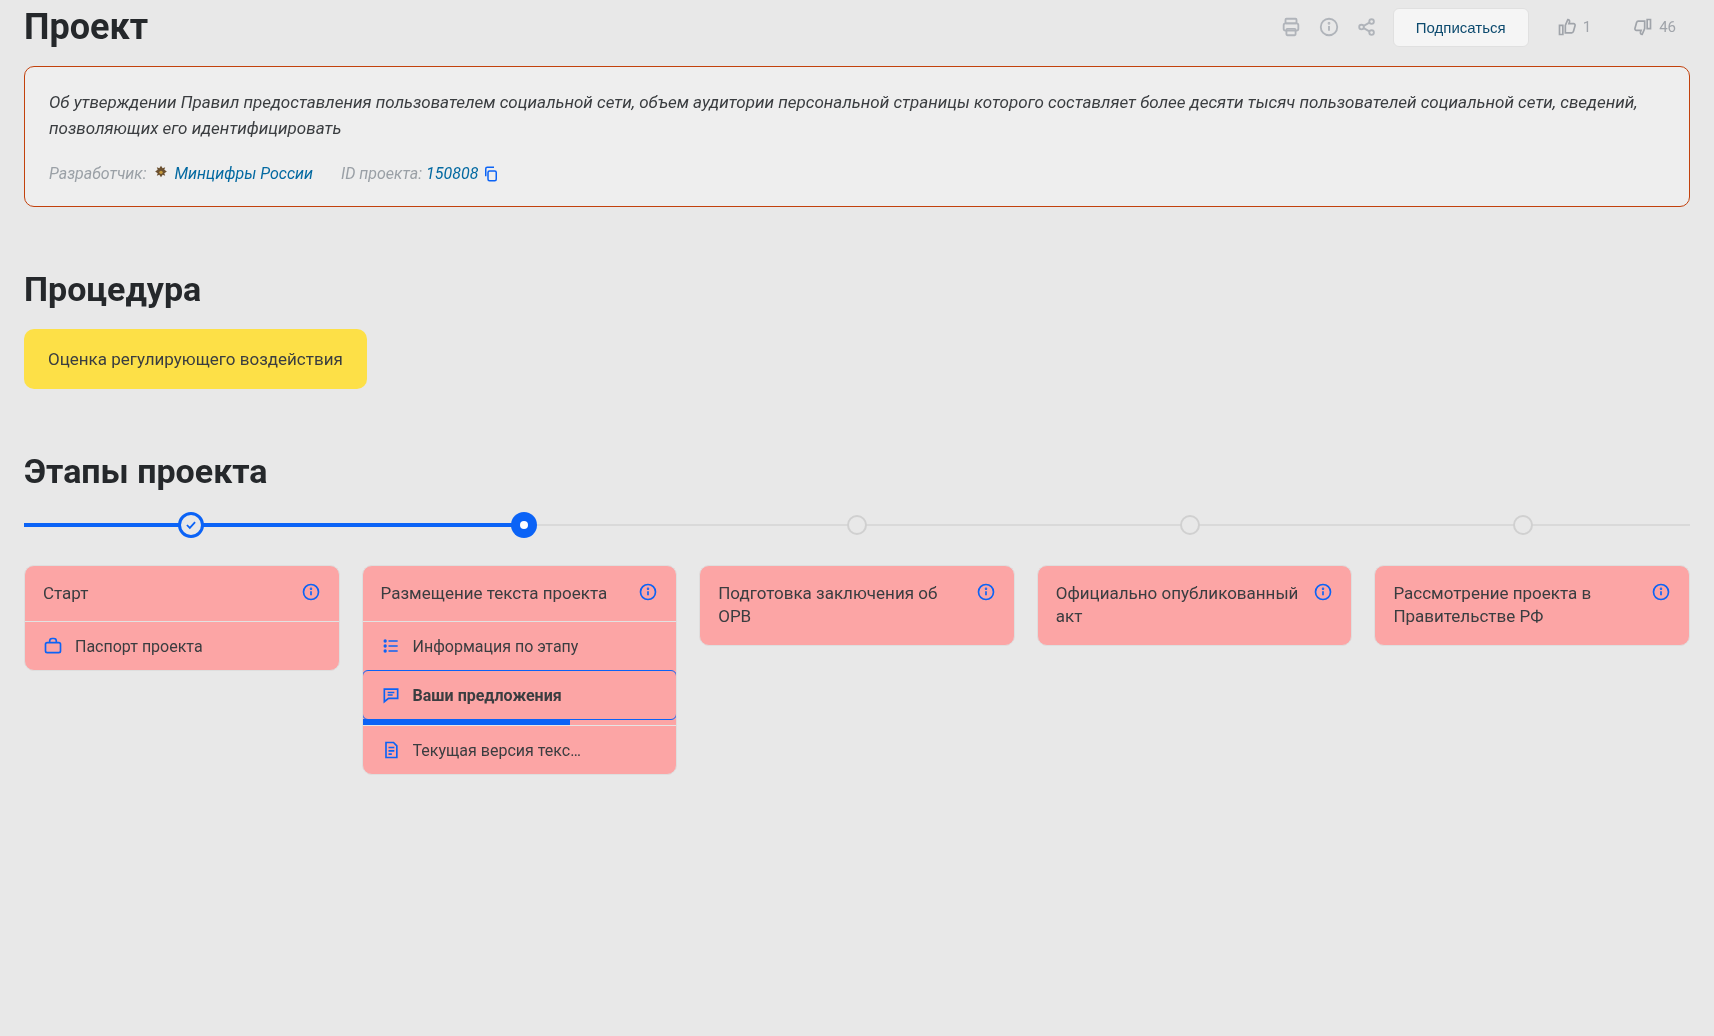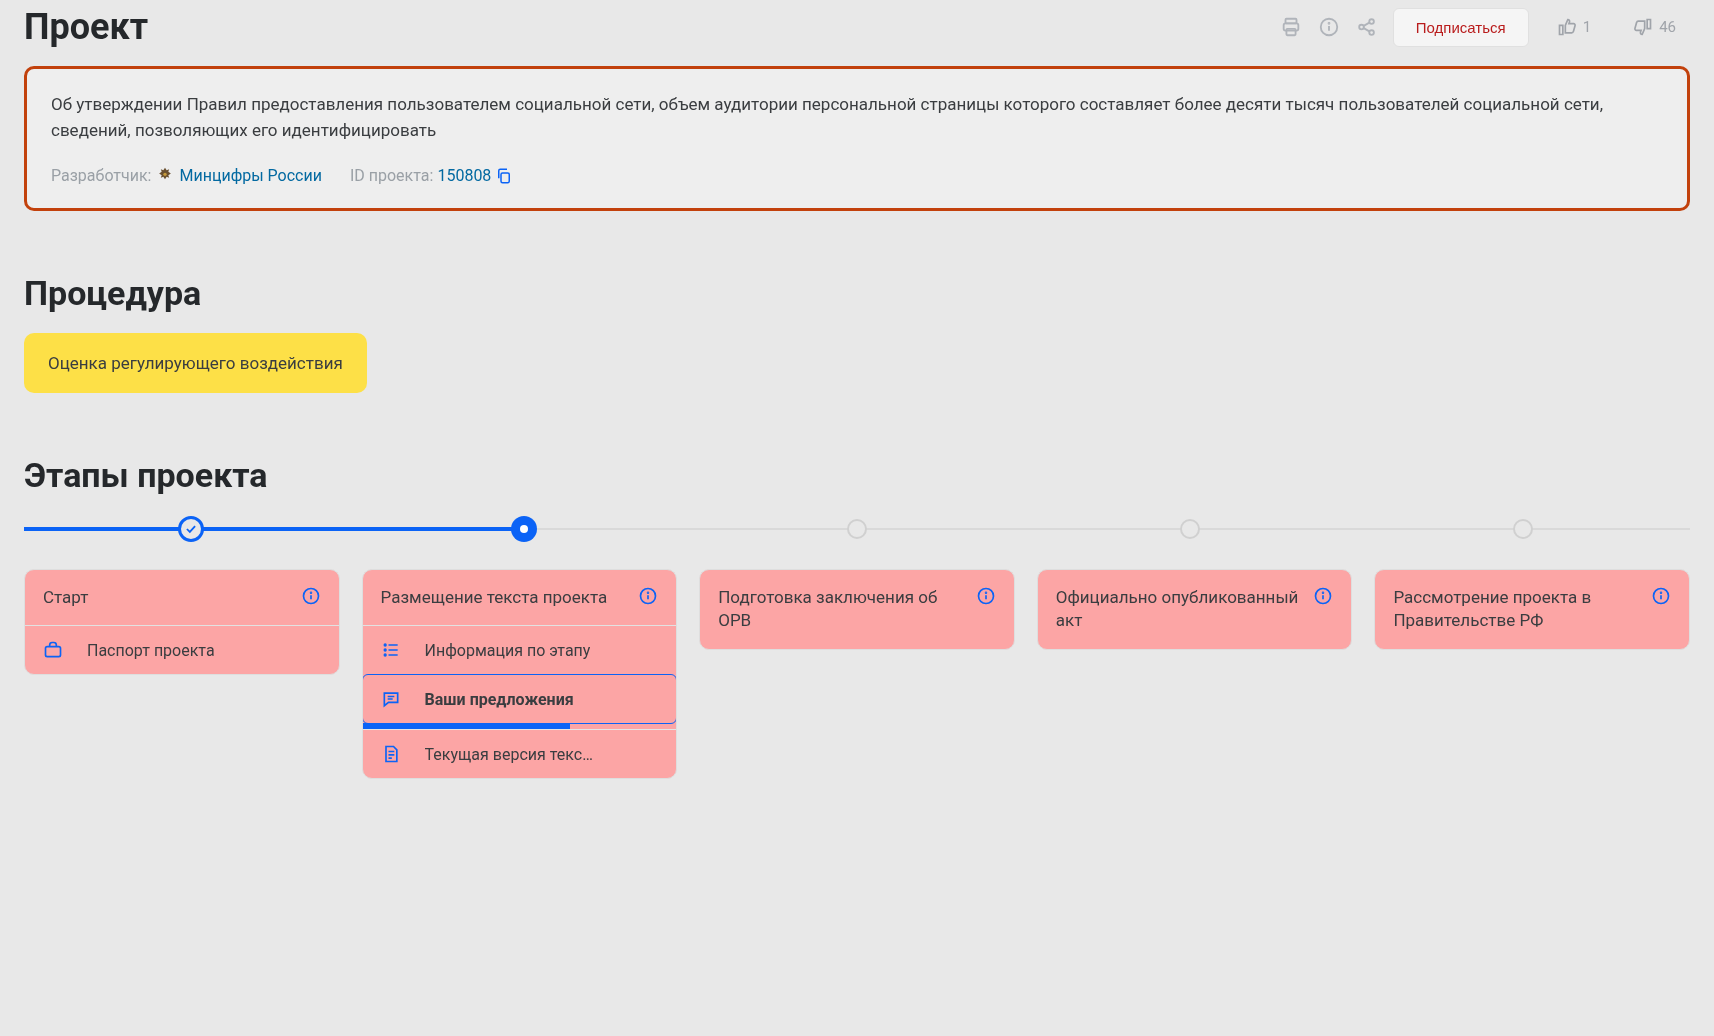--- a/index.html
+++ b/index.html
@@ -35,38 +35,39 @@
     justify-content: center;
     cursor: pointer;
     color: #b0b4ba;
   }
   .subscribe-btn {
     background: #f5f5f5;
     border: 1px solid #e0e0e0;
     border-radius: 6px;
     padding: 10px 22px;
     font-size: 15px;
-    color: #b91c1c;
+    color: #0c4a6e;
     cursor: pointer;
   }
   .vote {
     display: flex;
     align-items: center;
     gap: 6px;
     padding: 10px 14px;
     border-radius: 6px;
     cursor: pointer;
     color: #a0a4aa;
     font-size: 15px;
   }
   .info-card {
     background: #eeeeee;
-    border: 3px solid #c2410c;
+    border: 1px solid #c2410c;
     border-radius: 10px;
     padding: 22px 24px;
+    font-style: italic;
   }
   .info-text {
     font-size: 17px;
     line-height: 1.55;
     color: #3a3d40;
     margin-bottom: 22px;
   }
   .info-meta {
     display: flex;
     align-items: center;
@@ -180,21 +181,21 @@
     line-height: 1.4;
     font-weight: 400;
   }
   .info-ic { color: #0b63f6; flex-shrink: 0; cursor: pointer; }
   .stage-items {
     border-top: 1px solid #e2e2e2;
   }
   .stage-item {
     display: flex;
     align-items: center;
-    gap: 24px;
+    gap: 12px;
     padding: 14px 18px;
     font-size: 16px;
     color: #3a3d40;
     cursor: pointer;
     border-top: 1px solid #e5e5e5;
     white-space: nowrap;
     overflow: hidden;
     text-overflow: ellipsis;
   }
   .stage-item:first-child { border-top: none; }

